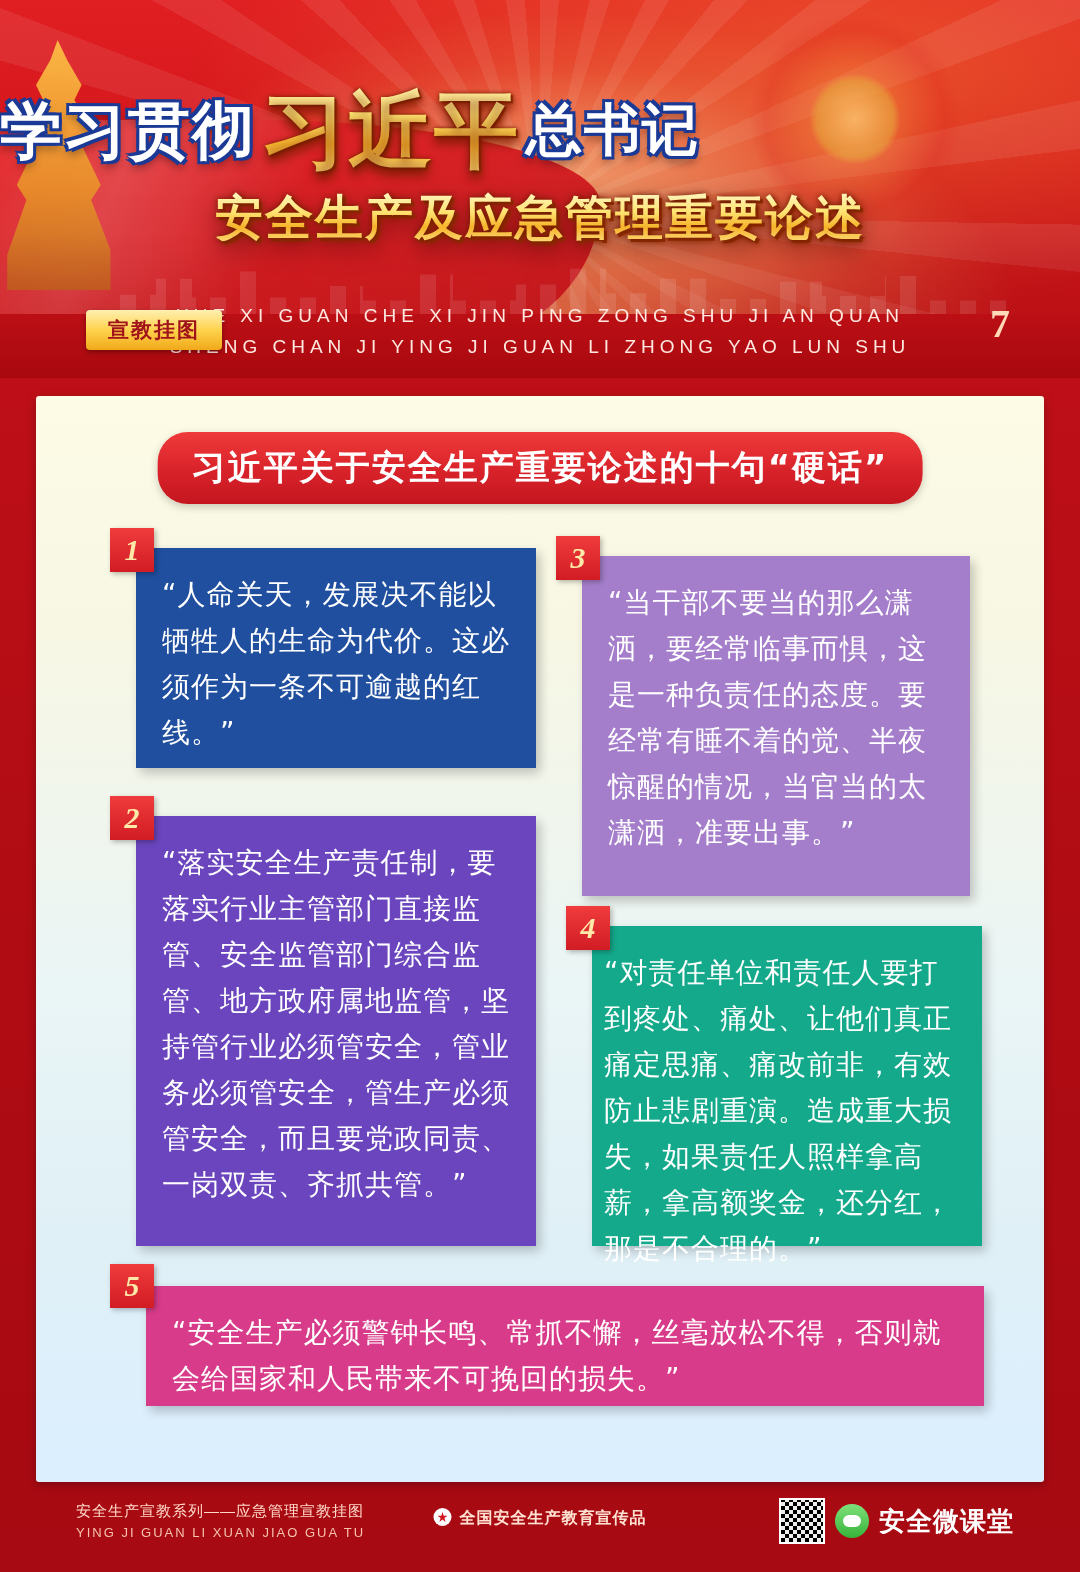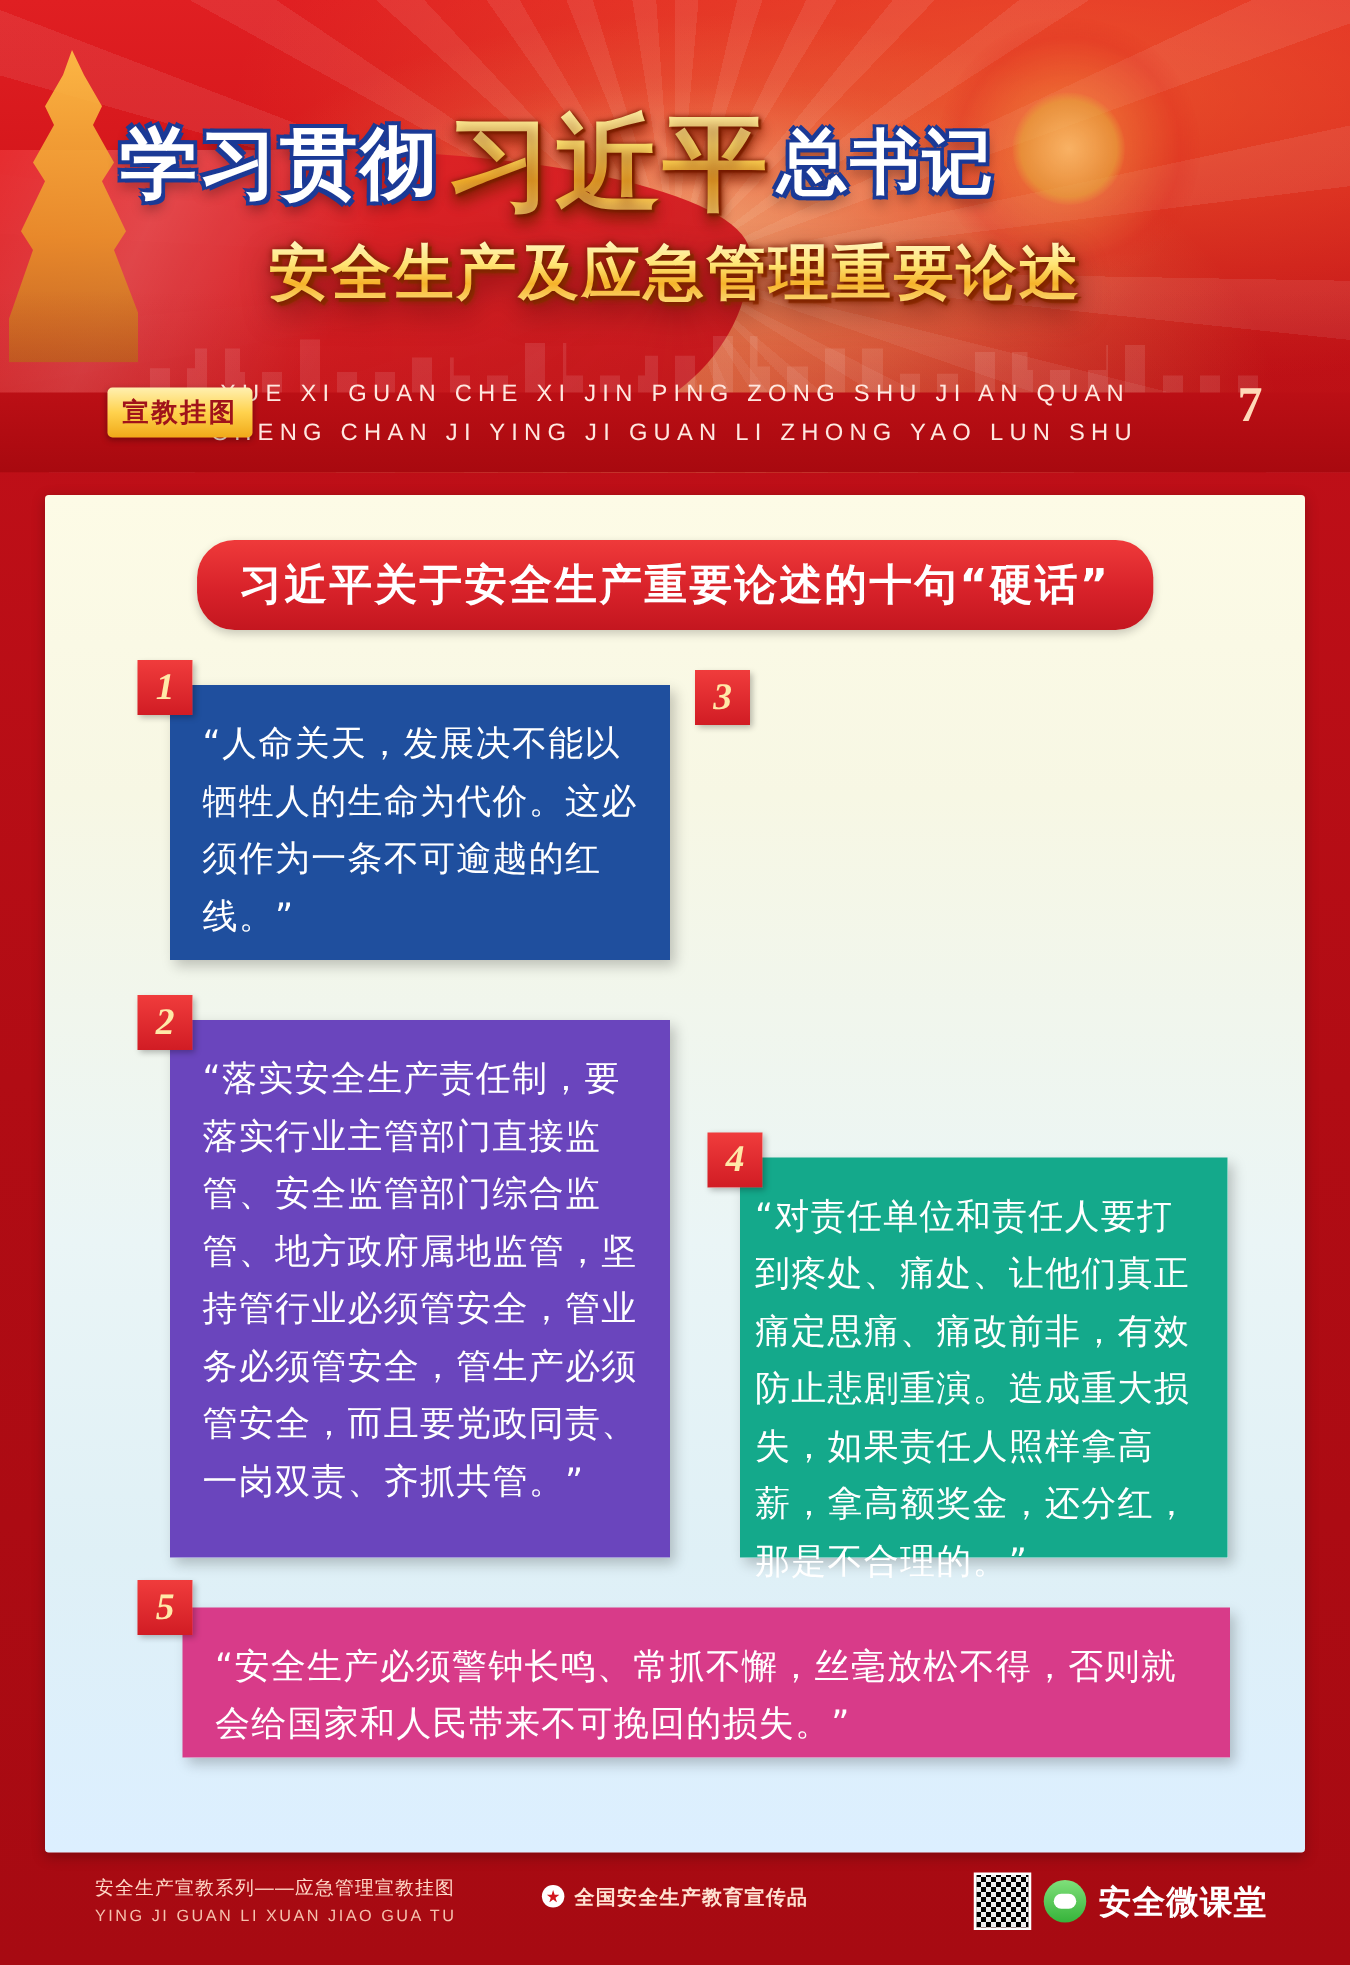--- a/index.html
+++ b/index.html
@@ -106,23 +106,22 @@
   }
   .hdr-bottombar {
     position: absolute;
     left: 0; bottom: 0;
     width: 1080px; height: 64px;
     background: linear-gradient(180deg, #bb0f15 0%, #a8090f 100%);
   }
 
   .title-main {
     position: absolute;
-    left: 16px; top: 74px;
+    left: 0; top: 74px;
     width: 860px;
-    text-align: center;
     font-family: "DejaVu Sans", sans-serif;
     font-weight: bold;
     font-size: 0;
     white-space: nowrap;
     z-index: 5;
   }
   .t1a, .t1b, .t1c {
     display: inline-block;
     vertical-align: middle;
     letter-spacing: 2px;
@@ -179,21 +178,21 @@
   }
   .badge-xj {
     position: absolute;
     left: 86px; top: 310px;
     z-index: 6;
     background: linear-gradient(180deg, #fff0b0 0%, #ffd24d 50%, #f0a919 100%);
     color: #a0131a;
     font-weight: bold;
     font-size: 21px;
     letter-spacing: 2px;
-    padding: 6px 12px;
+    padding: 6px 22px;
     border-radius: 4px;
     box-shadow: 0 2px 5px rgba(0,0,0,.35);
     white-space: nowrap;
   }
   .page-num {
     position: absolute;
     right: 70px; top: 300px;
     z-index: 6;
     color: #ffd9b8;
     font-size: 40px;
@@ -386,20 +385,21 @@
       <div class="section-title">习近平关于安全生产重要论述的十句“硬话”</div>
     </div>
 
     <div class="num-badge" id="n1">1</div>
     <div class="quote-box" id="q1" style="background: linear-gradient(rgb(31, 79, 158) 0%, rgb(31, 79, 158) 100%);">“人命关天，发展决不能以牺牲人的生命为代价。这必须作为一条不可逾越的红线。”</div>
 
     <div class="num-badge" id="n2">2</div>
     <div class="quote-box" id="q2" style="background: linear-gradient(rgb(106, 69, 189) 0%, rgb(106, 69, 189) 100%);">“落实安全生产责任制，要落实行业主管部门直接监管、安全监管部门综合监管、地方政府属地监管，坚持管行业必须管安全，管业务必须管安全，管生产必须管安全，而且要党政同责、一岗双责、齐抓共管。”</div>
 
     <div class="num-badge" id="n3">3</div>
+    <div class="quote-box" id="q3" style="background: linear-gradient(rgb(165, 126, 203) 0%, rgb(165, 126, 203) 100%);">“当干部不要当的那么潇洒，要经常临事而惧，这是一种负责任的态度。要经常有睡不着的觉、半夜惊醒的情况，当官当的太潇洒，准要出事。”</div>
 
     <div class="num-badge" id="n4">4</div>
     <div class="quote-box" id="q4" style="background: linear-gradient(rgb(20, 169, 139) 0%, rgb(20, 169, 139) 100%);">“对责任单位和责任人要打到疼处、痛处、让他们真正痛定思痛、痛改前非，有效防止悲剧重演。造成重大损失，如果责任人照样拿高薪，拿高额奖金，还分红，那是不合理的。”</div>
 
     <div class="num-badge" id="n5">5</div>
     <div class="quote-box" id="q5" style="background: linear-gradient(rgb(216, 59, 137) 0%, rgb(216, 59, 137) 100%);">“安全生产必须警钟长鸣、常抓不懈，丝毫放松不得，否则就会给国家和人民带来不可挽回的损失。”</div>
 
   </div>
 
   <div class="footer">

